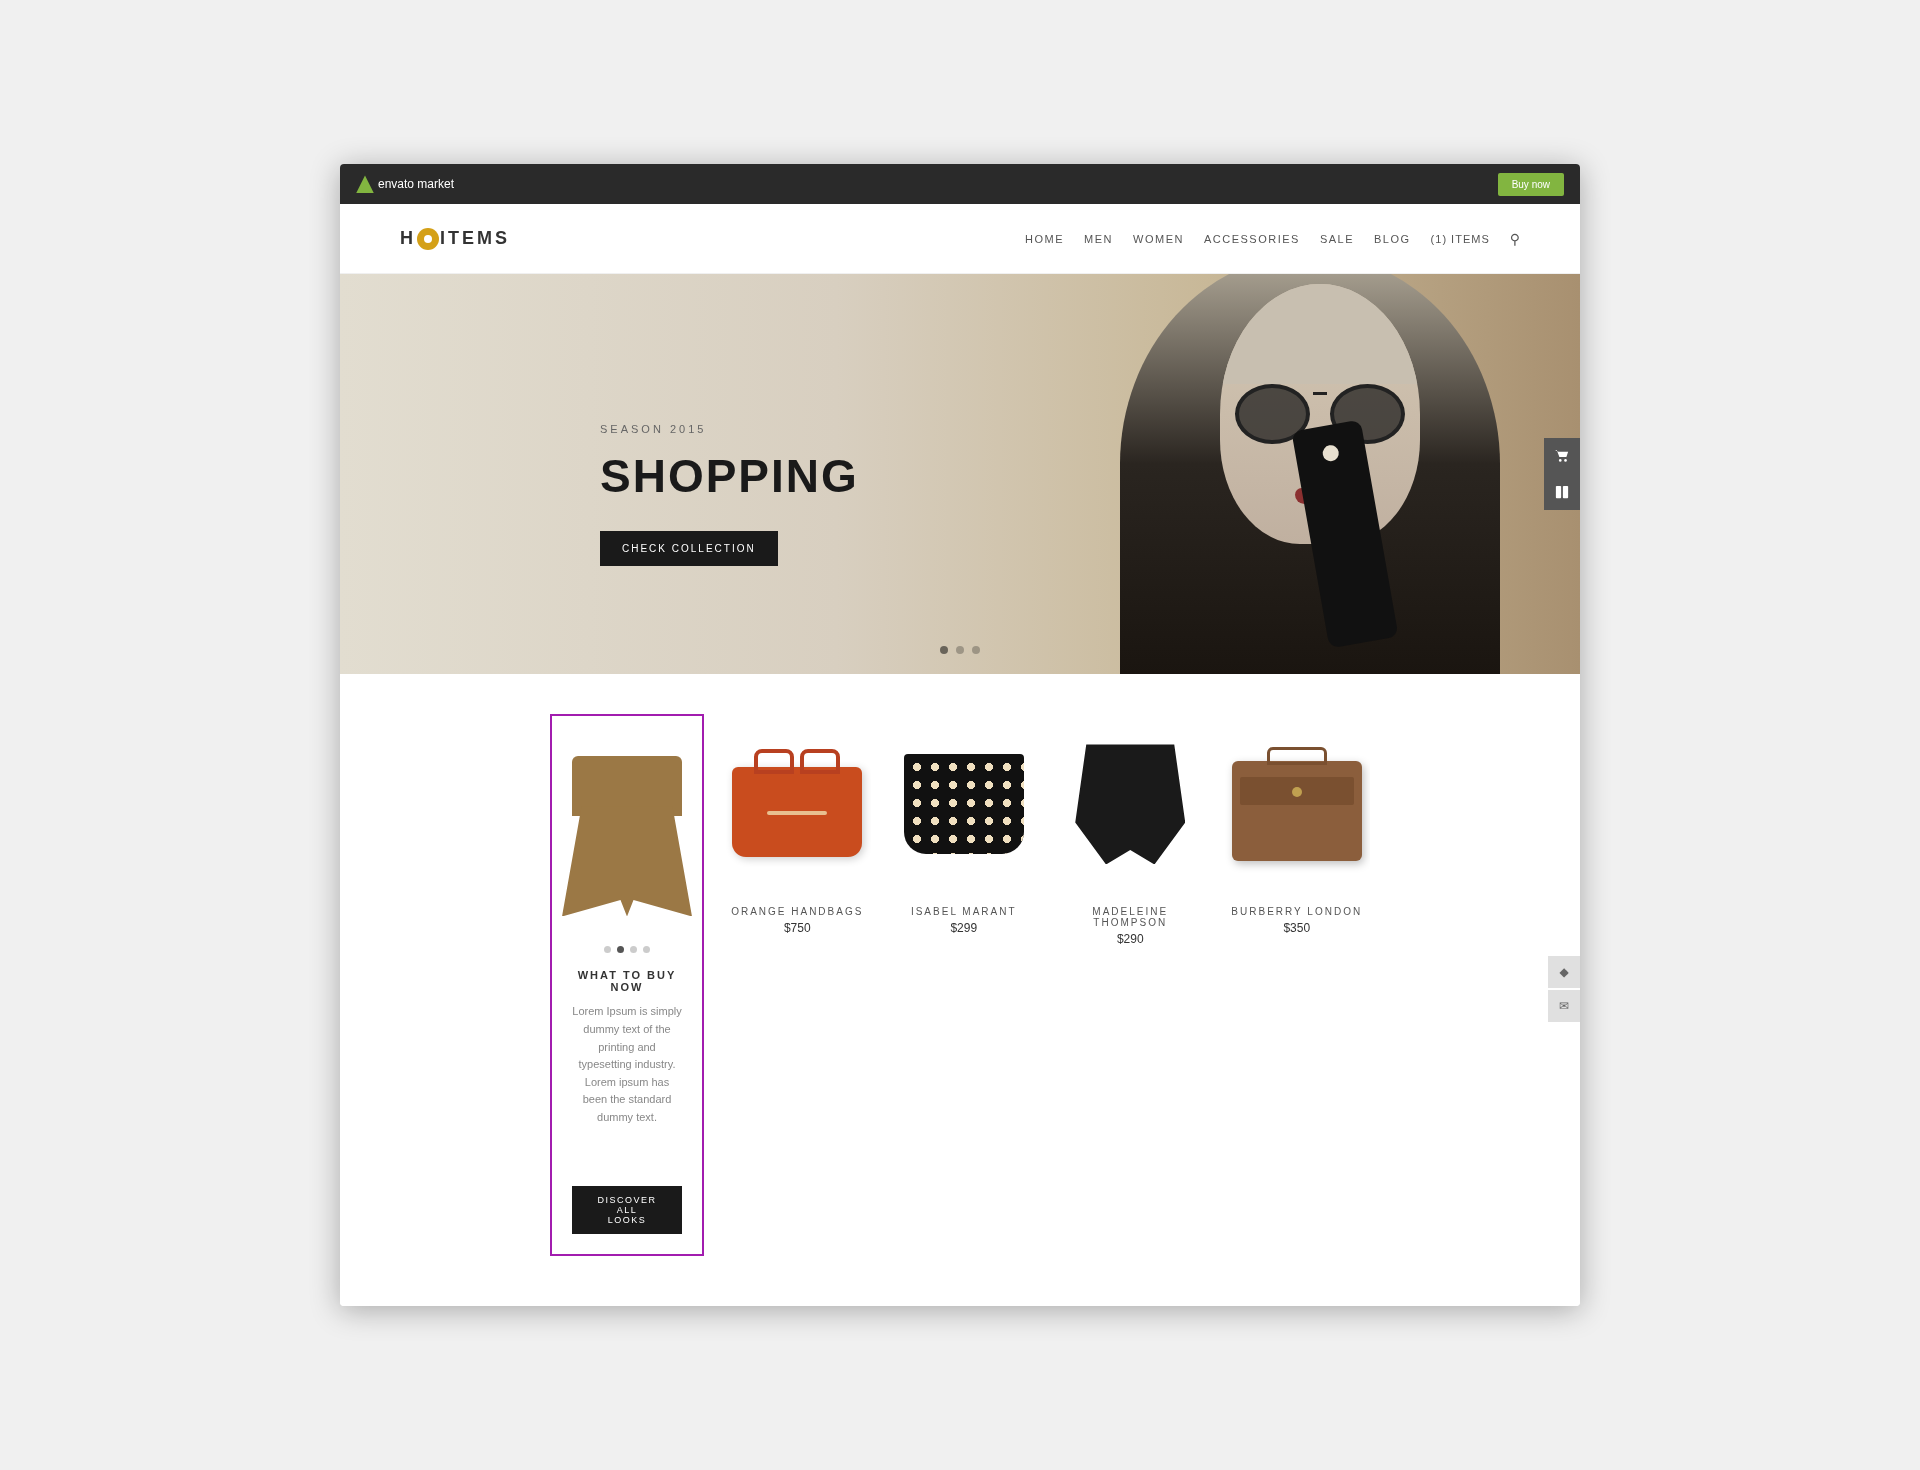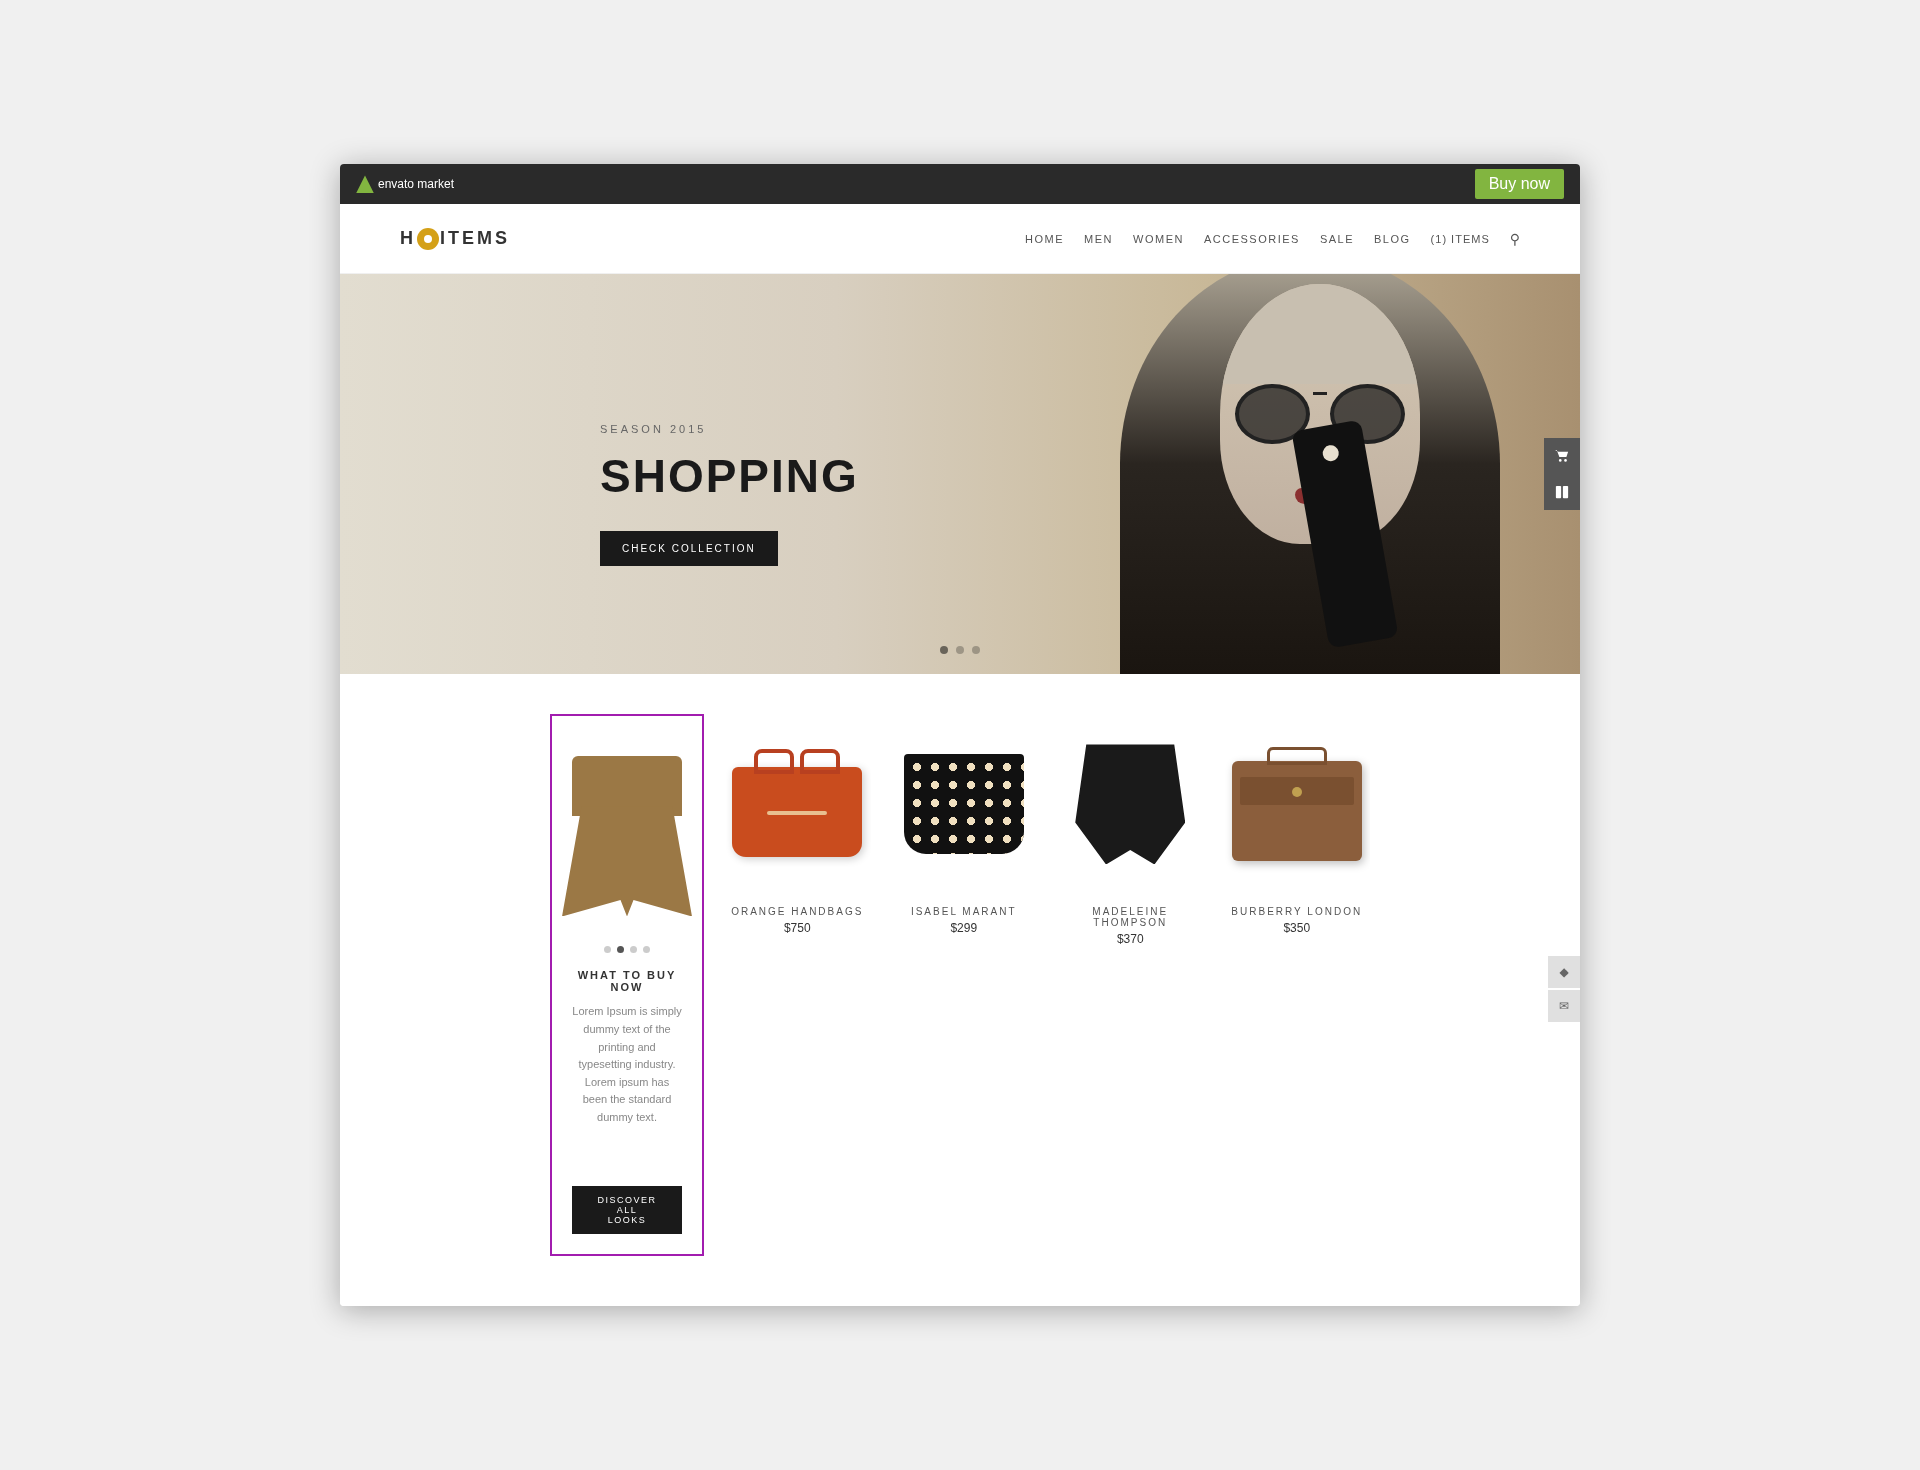--- a/index.html
+++ b/index.html
@@ -35,21 +35,21 @@
     }
     .envato-text {
       color: white;
       font-size: 12px;
     }
     .buy-now-btn {
       background: #82b540;
       color: white;
       border: none;
       padding: 6px 14px;
-      font-size: 16px;
+      font-size: 10px;
       cursor: pointer;
       border-radius: 2px;
     }
     
     
     .site-header {
       background: white;
       height: 70px;
       display: flex;
       align-items: center;
@@ -445,21 +445,21 @@
         </div>
         <p class="product-name">ISABEL MARANT</p>
         <p class="product-price">$299</p>
       </div>
 
       <div class="product-card">
         <div class="product-image">
           <div style="width:110px;height:120px;background:#1a1a1a;clip-path:polygon(10% 0%, 90% 0%, 100% 65%, 72% 100%, 50% 88%, 28% 100%, 0% 65%);"></div>
         </div>
         <p class="product-name">MADELEINE THOMPSON</p>
-        <p class="product-price">$370</p>
+        <p class="product-price">$290</p>
       </div>
 
       <div class="product-card">
         <div class="product-image">
           <div style="position:relative;width:130px;height:115px;">
             <div style="position:absolute;top:14px;left:0;right:0;height:100px;background:#8B5E3C;border-radius:6px;box-shadow:2px 3px 8px rgba(0,0,0,0.25);"></div>
             <div style="position:absolute;top:0;left:50%;transform:translateX(-50%);width:60px;height:18px;border:3px solid #7a5030;border-radius:6px 6px 0 0;background:transparent;"></div>
             <div style="position:absolute;top:30px;left:8px;right:8px;height:28px;background:#7a5030;border-radius:2px;"></div>
             <div style="position:absolute;top:40px;left:50%;transform:translateX(-50%);width:10px;height:10px;background:#c0a050;border-radius:50%;"></div>
           </div>

